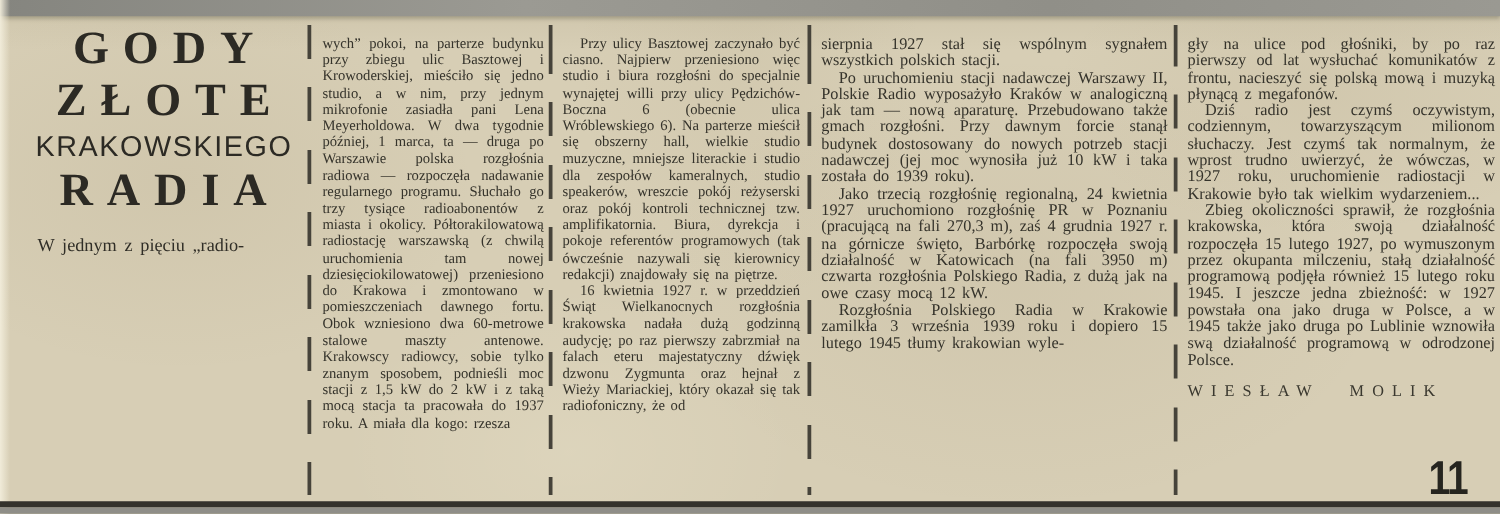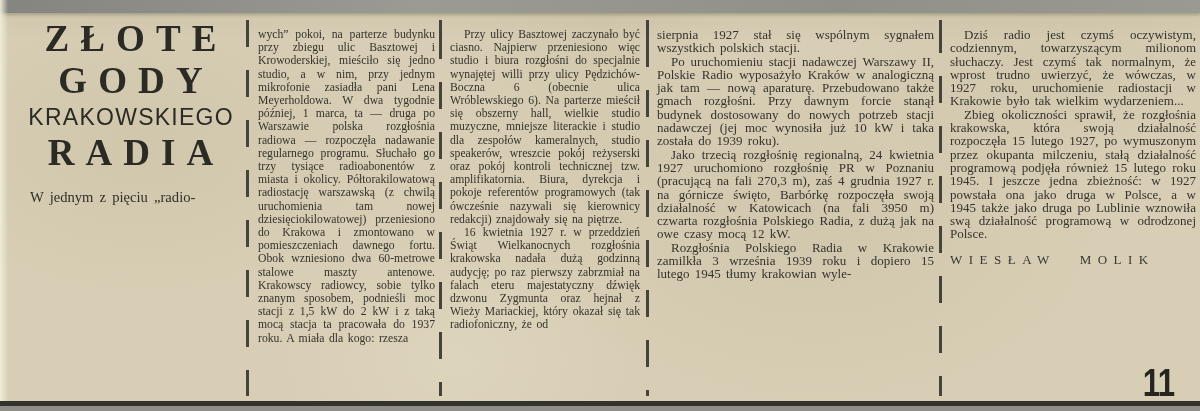--- a/index.html
+++ b/index.html
@@ -57,22 +57,22 @@
 </style>
 </head>
 <body>
 
 <div id="page">
 
   <div class="top-strip"></div>
   <div class="left-edge"></div>
 
   <div id="col1" class="col">
+    <div class="hl-serif">GODY</div>
     <div class="hl-serif">ZŁOTE</div>
-    <div class="hl-serif">GODY</div>
     <div class="hl-sans">KRAKOWSKIEGO</div>
     <div class="hl-serif">RADIA</div>
     <div class="lead">
       <p>W jednym z pięciu „radio-</p>
     </div>
   </div>
 
   <div id="div1" class="divider"></div>
 
   <div id="col2" class="col small">
@@ -91,20 +91,21 @@
   <div id="col4" class="col big">
     <p>sierpnia 1927 stał się wspólnym sygnałem wszystkich polskich stacji.</p>
     <p class="ind">Po uruchomieniu stacji nadawczej Warszawy II, Polskie Radio wyposażyło Kraków w analogiczną jak tam — nową aparaturę. Przebudowano także gmach rozgłośni. Przy dawnym forcie stanął budynek dostosowany do nowych potrzeb stacji nadawczej (jej moc wynosiła już 10 kW i taka została do 1939 roku).</p>
     <p class="ind">Jako trzecią rozgłośnię regionalną, 24 kwietnia 1927 uruchomiono rozgłośnię PR w Poznaniu (pracującą na fali 270,3 m), zaś 4 grudnia 1927 r. na górnicze święto, Barbórkę rozpoczęła swoją działalność w Katowicach (na fali 3950 m) czwarta rozgłośnia Polskiego Radia, z dużą jak na owe czasy mocą 12 kW.</p>
     <p class="ind">Rozgłośnia Polskiego Radia w Krakowie zamilkła 3 września 1939 roku i dopiero 15 lutego 1945 tłumy krakowian wyle-</p>
   </div>
 
   <div id="div4" class="divider"></div>
 
   <div id="col5" class="col big">
+    <p>gły na ulice pod głośniki, by po raz pierwszy od lat wysłuchać komunikatów z frontu, nacieszyć się polską mową i muzyką płynącą z megafonów.</p>
     <p class="ind">Dziś radio jest czymś oczywistym, codziennym, towarzyszącym milionom słuchaczy. Jest czymś tak normalnym, że wprost trudno uwierzyć, że wówczas, w 1927 roku, uruchomienie radiostacji w Krakowie było tak wielkim wydarzeniem...</p>
     <p class="ind">Zbieg okoliczności sprawił, że rozgłośnia krakowska, która swoją działalność rozpoczęła 15 lutego 1927, po wymuszonym przez okupanta milczeniu, stałą działalność programową podjęła również 15 lutego roku 1945. I jeszcze jedna zbieżność: w 1927 powstała ona jako druga w Polsce, a w 1945 także jako druga po Lublinie wznowiła swą działalność programową w odrodzonej Polsce.</p>
     <div class="byline">WIESŁAW MOLIK</div>
   </div>
 
   <div class="page-number">11</div>
 
   <div class="bottom-rule"></div>
   <div class="bottom-edge"></div>
 

